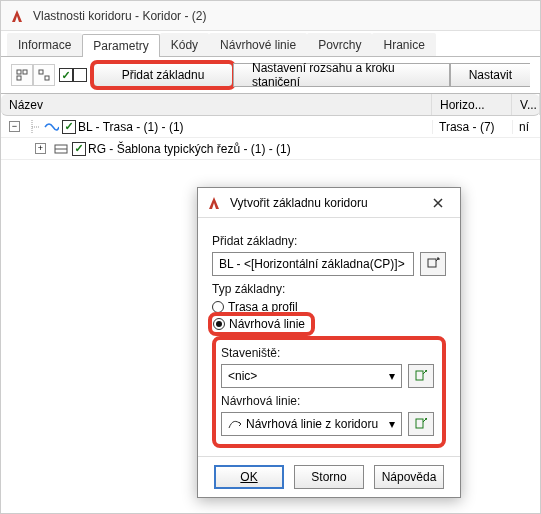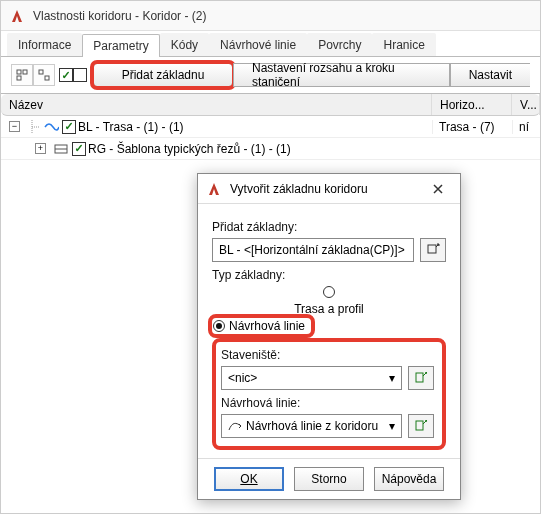--- a/index.html
+++ b/index.html
@@ -35,29 +35,29 @@
 
   .grid-row { display: flex; align-items: center; height: 22px; border-bottom: 1px solid #eee; }
   .tree-indent { display: inline-block; }
   .expander { width: 11px; height: 11px; border: 1px solid #888; display: inline-flex; align-items: center; justify-content: center; margin: 0 4px; font-size: 9px; line-height: 1; cursor: pointer; }
   .row-icon { width: 16px; height: 16px; margin: 0 3px; display: inline-flex; align-items:center; justify-content:center; }
   .row-label { flex: 1; padding-left: 2px; }
   .row-h { width: 80px; border-left: 1px solid #eee; padding: 0 6px; }
   .row-v { width: 28px; border-left: 1px solid #eee; padding: 0 6px; }
 
   
-  .dialog { position: absolute; left: 196px; top: 172px; width: 264px; background: #fff; border: 1px solid #888; box-shadow: 0 3px 14px rgba(0,0,0,0.3); }
+  .dialog { position: absolute; left: 196px; top: 186px; width: 264px; background: #fff; border: 1px solid #888; box-shadow: 0 3px 14px rgba(0,0,0,0.3); }
   .dlg-title { height: 30px; display: flex; align-items: center; padding: 0 8px; border-bottom: 1px solid #ddd; }
   .dlg-title .close { margin-left: auto; width: 28px; height: 22px; display:flex; align-items:center; justify-content:center; cursor:pointer; }
   .dlg-body { padding: 10px 14px 8px 14px; }
   .field-label { margin: 6px 0 4px 0; color: #111; }
   .input-row { display: flex; gap: 6px; align-items: center; }
   .text-input { flex: 1; height: 24px; border: 1px solid #888; padding: 0 6px; background: #fff; }
   .icon-btn { width: 26px; height: 24px; border: 1px solid #888; background: #f4f4f4; display:flex; align-items:center; justify-content:center; cursor:pointer; }
-  .radio-row { display: flex; align-items: center; gap: 4px; margin: 2px 0; flex-direction: column; }
+  .radio-row { display: flex; align-items: center; gap: 4px; margin: 2px 0; }
   .radio { width: 12px; height: 12px; border: 1px solid #333; border-radius: 50%; display:inline-flex; align-items:center; justify-content:center; }
   .radio.selected::after { content:""; width:6px; height:6px; background:#111; border-radius:50%; }
   .combo { flex:1; height: 24px; border:1px solid #888; background:#fff; display:flex; align-items:center; padding:0 6px; position:relative; cursor:pointer; }
   .combo .caret { margin-left:auto; }
   .group-red { border: 4px solid #e53b2e; border-radius: 8px; padding: 6px 8px 8px 5px; margin-top: 4px; }
   .dlg-footer { border-top: 1px solid #ddd; padding: 8px; display:flex; gap:10px; justify-content:center; }
   .dlg-btn { width: 70px; height: 24px; border: 1px solid #888; background: linear-gradient(#fff,#eaeaea); cursor:pointer; display:flex; align-items:center; justify-content:center; }
   .dlg-btn.primary { border: 2px solid #3a78c9; text-decoration: underline; }
 
   .red-radio-hl { outline: 4px solid #e53b2e; outline-offset: 0; border-radius: 4px; padding: 1px 6px 1px 1px; display:inline-flex; align-items:center; gap:4px; }

